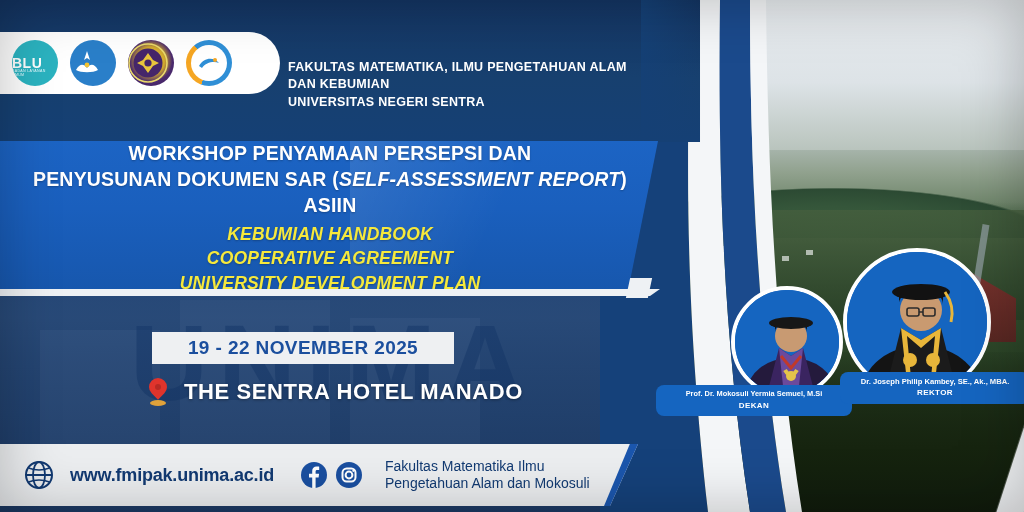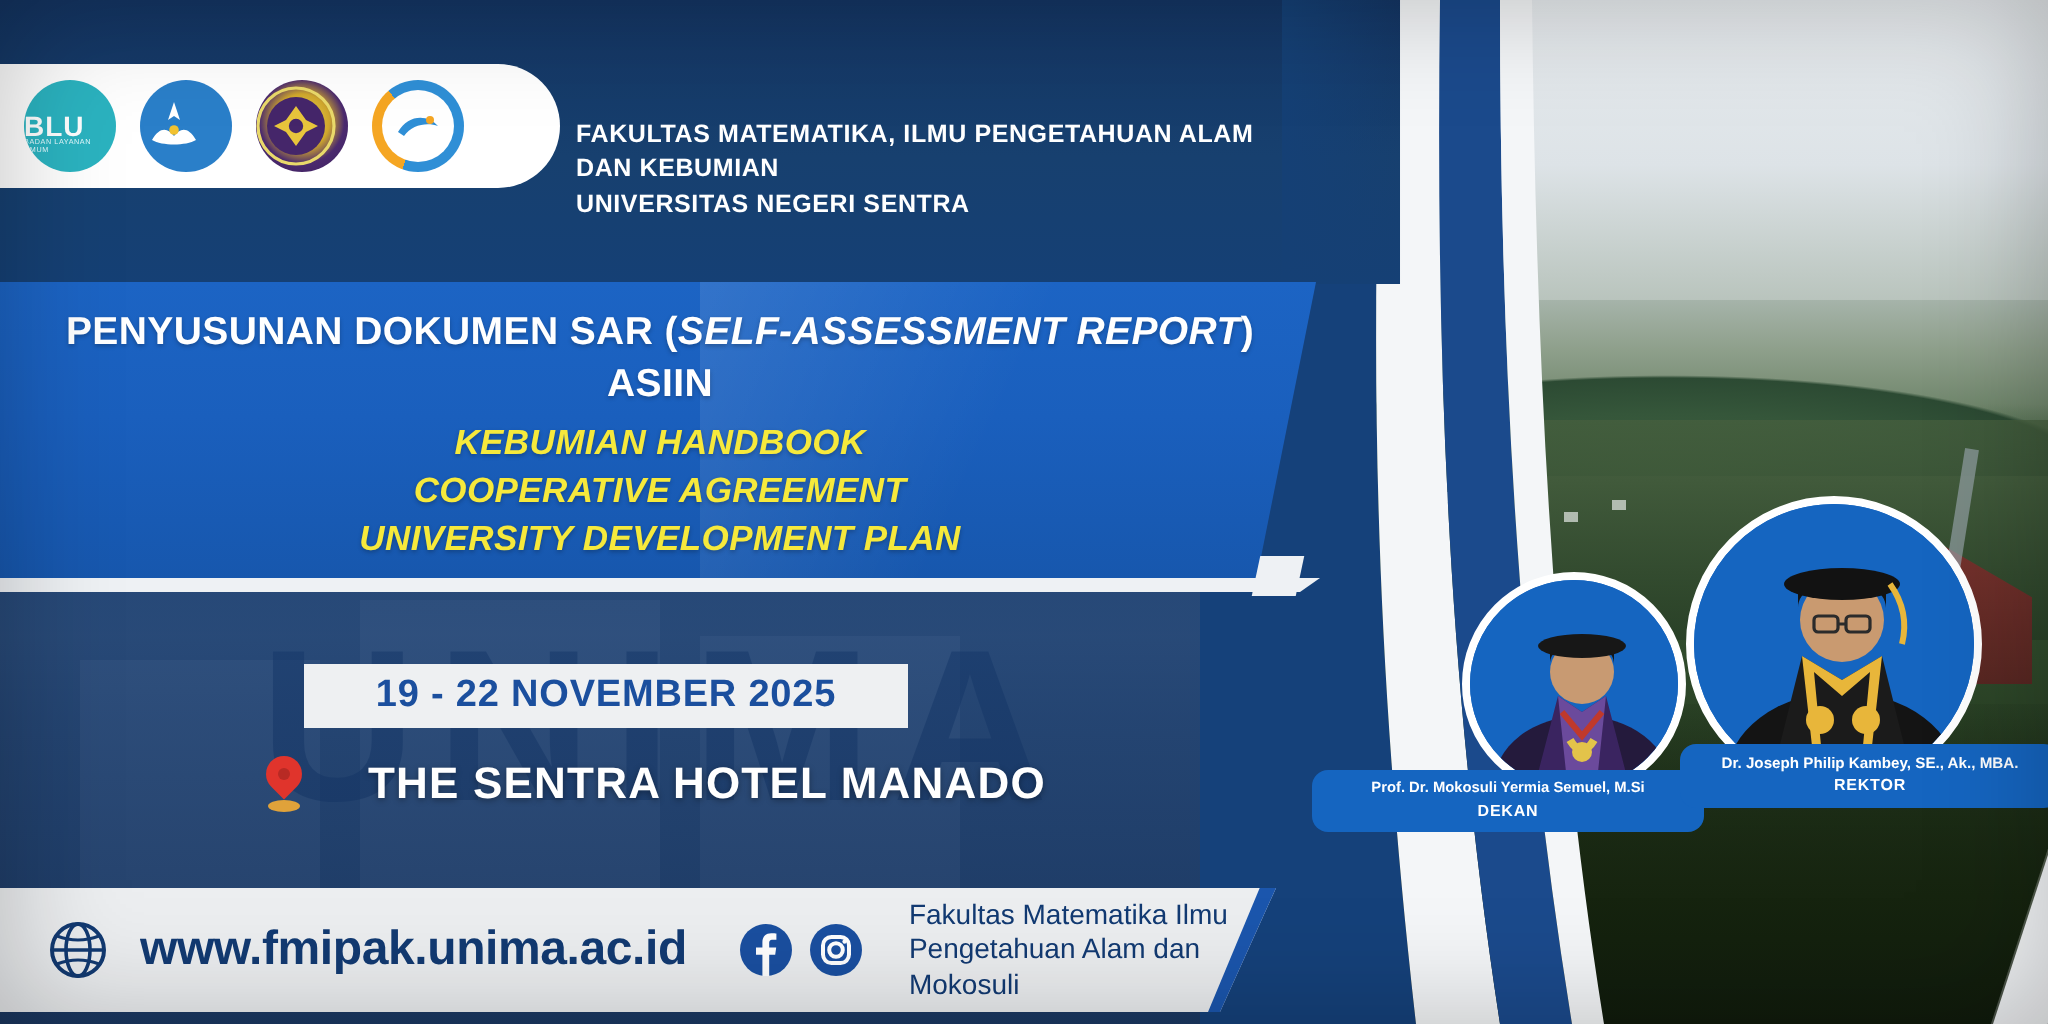--- a/index.html
+++ b/index.html
@@ -165,22 +165,22 @@
     position: absolute; left: 152px; top: 332px; width: 302px; height: 32px;
     background: #eef0f2;
     display: flex; align-items: center; justify-content: center;
   }
   .date-band span {
     color: #1b4f9e; font-weight: 700; font-size: 19px; letter-spacing: .4px;
   }
 
   
   .venue {
-    position: absolute; left: 132px; top: 378px;
-    display: flex; align-items: center; gap: 32px;
+    position: absolute; left: 148px; top: 378px;
+    display: flex; align-items: center; gap: 16px;
   }
   .pin { width: 20px; height: 28px; position: relative; flex: none; }
   .pin .head {
     position: absolute; left: 1px; top: 0; width: 18px; height: 18px;
     background: #e0342c; border-radius: 50% 50% 50% 0;
     transform: rotate(-45deg);
   }
   .pin .hole {
     position: absolute; left: 7px; top: 6px; width: 6px; height: 6px;
     background: #b82a24; border-radius: 50%;
@@ -200,21 +200,21 @@
     background: #eceef0;
     clip-path: polygon(0 0, 100% 0, calc(100% - 28px) 100%, 0 100%);
     display: flex; align-items: center; padding-left: 34px; gap: 16px;
   }
   .footer-band:before {
     content:""; position:absolute; right: 0; top: 0; width: 34px; height: 100%;
     background: #1b56ad;
     clip-path: polygon(76% 0, 100% 0, 100% 100%, 0 100%);
   }
   .globe { width: 30px; height: 30px; flex: none; }
-  .url { color: #123a72; font-weight: 700; font-size: 24px; letter-spacing: -.2px; }
+  .url { color: #123a72; font-weight: 700; font-size: 18px; letter-spacing: -.2px; }
   .soc { display: flex; align-items: center; gap: 7px; margin-left: 10px; }
   .fb, .ig { width: 28px; height: 28px; flex: none; }
   .soc-text {
     color: #123a72; font-weight: 400; font-size: 14px; line-height: 1.25;
     margin-left: 6px;
   }
 
   
   .swoosh { position: absolute; left: 600px; top: 0; width: 260px; height: 512px; }
 
@@ -312,20 +312,21 @@
   <div class="header-text">
     <div>FAKULTAS MATEMATIKA, ILMU PENGETAHUAN ALAM</div>
     <div>DAN KEBUMIAN</div>
     <div>UNIVERSITAS NEGERI SENTRA</div>
   </div>
 
   <div class="title-banner">
     <div class="sheen"></div>
   </div>
   <div class="title-lines" style="position:absolute; left:10px; top:141px;">
+    <div class="t-main">WORKSHOP PENYAMAAN PERSEPSI DAN</div>
     <div class="t-main"><span>PENYUSUNAN DOKUMEN SAR (</span><i>SELF-ASSESSMENT REPORT</i><span>) ASIIN</span></div>
     <div class="t-yellow" style="margin-top:4px;">KEBUMIAN HANDBOOK</div>
     <div class="t-yellow">COOPERATIVE AGREEMENT</div>
     <div class="t-yellow">UNIVERSITY DEVELOPMENT PLAN</div>
   </div>
   <div class="banner-corner"></div>
   <div class="banner-tab"></div>
 
   <div class="date-band">
     <span>19 - 22 NOVEMBER 2025</span>

